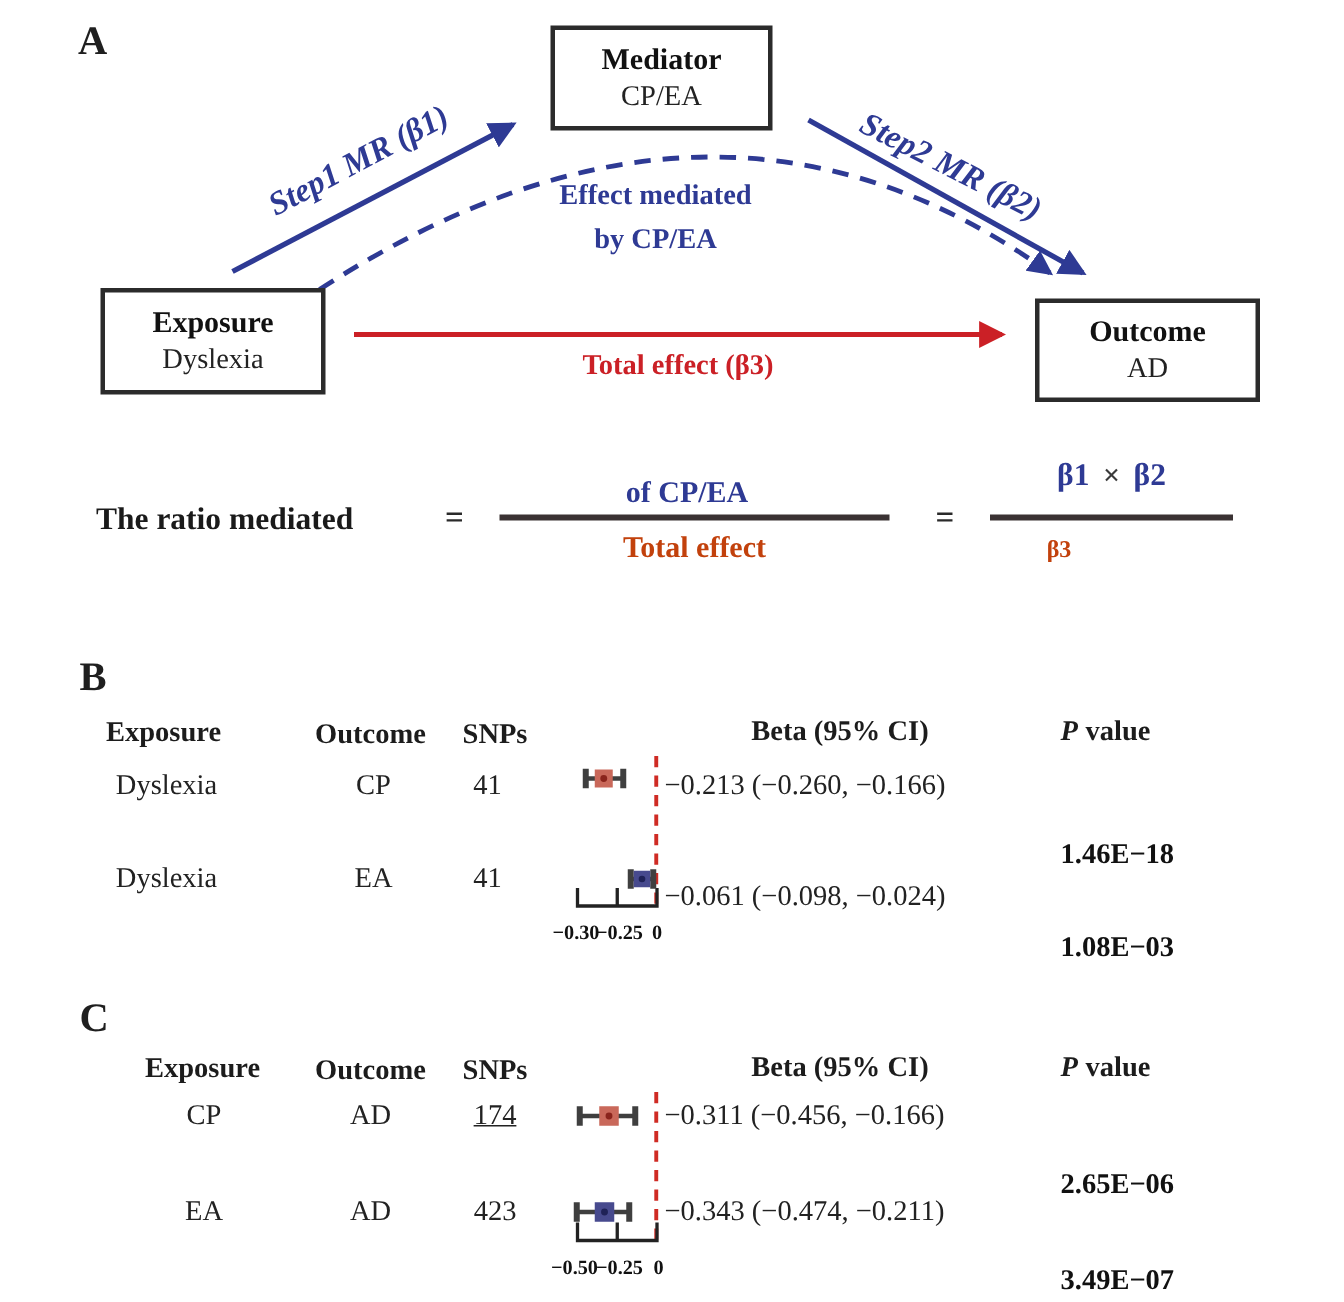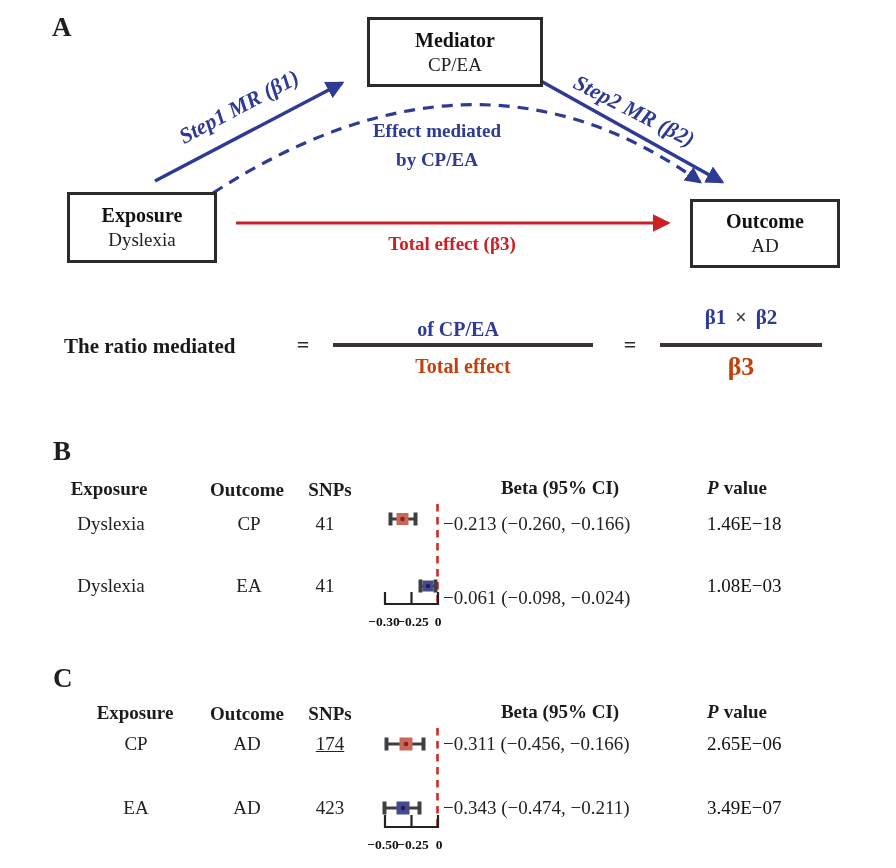--- a/index.html
+++ b/index.html
@@ -27,21 +27,21 @@
   .totlab { font-size:19px; font-weight:bold; color:#cb2026; }
   .f-lhs { font-size:21px; font-weight:bold; }
   .f-eq  { font-size:22px; font-weight:bold; color:#2a2a2a; }
   .f-num { font-size:20px; font-weight:bold; color:#2e3a94; }
   .f-den { font-size:20px; font-weight:bold; color:#c2410c; }
   .f-beta { font-size:21px; font-weight:bold; color:#2e3a94; }
   .f-times { font-size:20px; font-weight:bold; color:#3a3a3a; padding:0 9px; }
   .frac-bar { position:absolute; height:4px; background:#3a3233; }
   .fp-head { font-size:19px; font-weight:bold; color:#1c1c1c; }
   .fp-cell { font-size:19px; color:#222; }
-  .fp-p    { font-size:19px; font-weight:normal; color:#111; }
+  .fp-p    { font-size:19px; font-weight:bold; color:#111;margin-top:46px; }
   .fp-tick { font-size:13.5px; font-weight:bold; color:#111; }
 </style>
 </head>
 <body>
 
 <div class="figure">
 
   <svg class="overlay" viewBox="0 0 896 868">
     <defs>
       <marker id="arrow-blue" viewBox="0 0 10 10" refX="8.5" refY="5" markerWidth="5.2" markerHeight="5.2" orient="auto-start-reverse">
@@ -89,21 +89,21 @@
       <line x1="384" y1="808" x2="420" y2="808" stroke="#3f3f3f" stroke-width="3"></line>
       <line x1="384.5" y1="801.5" x2="384.5" y2="814.5" stroke="#3f3f3f" stroke-width="4"></line>
       <line x1="419.5" y1="801.5" x2="419.5" y2="814.5" stroke="#3f3f3f" stroke-width="4"></line>
       <rect x="396.5" y="801.5" width="13" height="13" fill="#474a8e"></rect>
       <circle cx="403" cy="808" r="2.3" fill="#1f2257"></circle>
     </g>
   </svg>
 
   <div class="plabel" style="left:52px; top:12px;">A</div>
 
-  <div class="box" style="left:367px; top:17px; width:176px; height:70px;">
+  <div class="box" style="left:367px; top:17px; width:148px; height:70px;">
     <div class="bt">Mediator</div>
     <div class="bs">CP/EA</div>
   </div>
   <div class="box" style="left:67px; top:192px; width:150px; height:71px;">
     <div class="bt">Exposure</div>
     <div class="bs">Dyslexia</div>
   </div>
   <div class="box" style="left:690px; top:199px; width:150px; height:69px;">
     <div class="bt">Outcome</div>
     <div class="bs">AD</div>
@@ -121,21 +121,21 @@
   <div class="txt f-num" style="left:458px; top:329px;">of CP/EA</div>
   <div class="frac-bar" style="left:333px; top:343px; width:260px;"></div>
   <div class="txt f-den" style="left:463px; top:366px;">Total effect</div>
 
   <div class="txt f-eq" style="left:630px; top:345px;">=</div>
 
   <div class="txt" style="left:741px; top:317px;">
     <span class="f-beta">β1</span><span class="f-times">×</span><span class="f-beta">β2</span>
   </div>
   <div class="frac-bar" style="left:660px; top:343px; width:162px;"></div>
-  <div class="txt f-den" style="left:741px; top:367px; font-size:26px;">β3</div>
+  <div class="txt f-den" style="left:706px; top:367px; font-size:16px;">β3</div>
 
   <div class="plabel" style="left:53px; top:436px;">B</div>
 
   <div class="txt fp-head" style="left:109px; top:489px;">Exposure</div>
   <div class="txt fp-head" style="left:247px; top:490px;">Outcome</div>
   <div class="txt fp-head" style="left:330px; top:490px;">SNPs</div>
   <div class="txt fp-head" style="left:560px; top:488px;">Beta (95% CI)</div>
   <div class="txt fp-head" style="left:737px; top:488px;">
     <span class="ital">P</span><span style="margin-left:0.27em;">value</span>
   </div>

